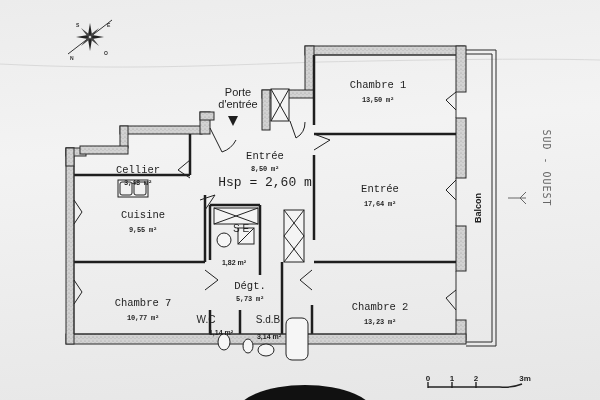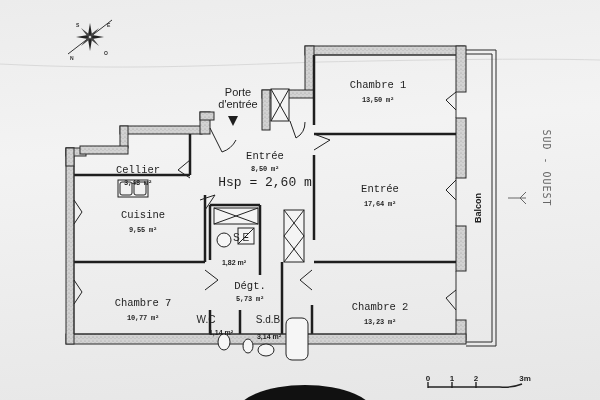--- a/index.html
+++ b/index.html
@@ -196,21 +196,21 @@
 <div class="room-label" style="left:143px;top:222px">
   <span class="room-name">Cuisine</span>
   <span class="room-area">9,55 m²</span>
 </div>
 
 <div class="room-label" style="left:380px;top:196px">
   <span class="room-name">Entrée</span>
   <span class="room-area">17,64 m²</span>
 </div>
 
-<span class="small-label" style="left:241px;top:237px">S E</span>
+<span class="small-label" style="left:241px;top:228px">S E</span>
 <span class="small-area" style="left:234px;top:262px">1,82 m²</span>
 
 <div class="room-label" style="left:250px;top:292px">
   <span class="room-name">Dégt.</span>
   <span class="room-area" style="margin-top:3px">5,73 m²</span>
 </div>
 
 <div class="room-label" style="left:143px;top:310px">
   <span class="room-name">Chambre 7</span>
   <span class="room-area">10,77 m²</span>

